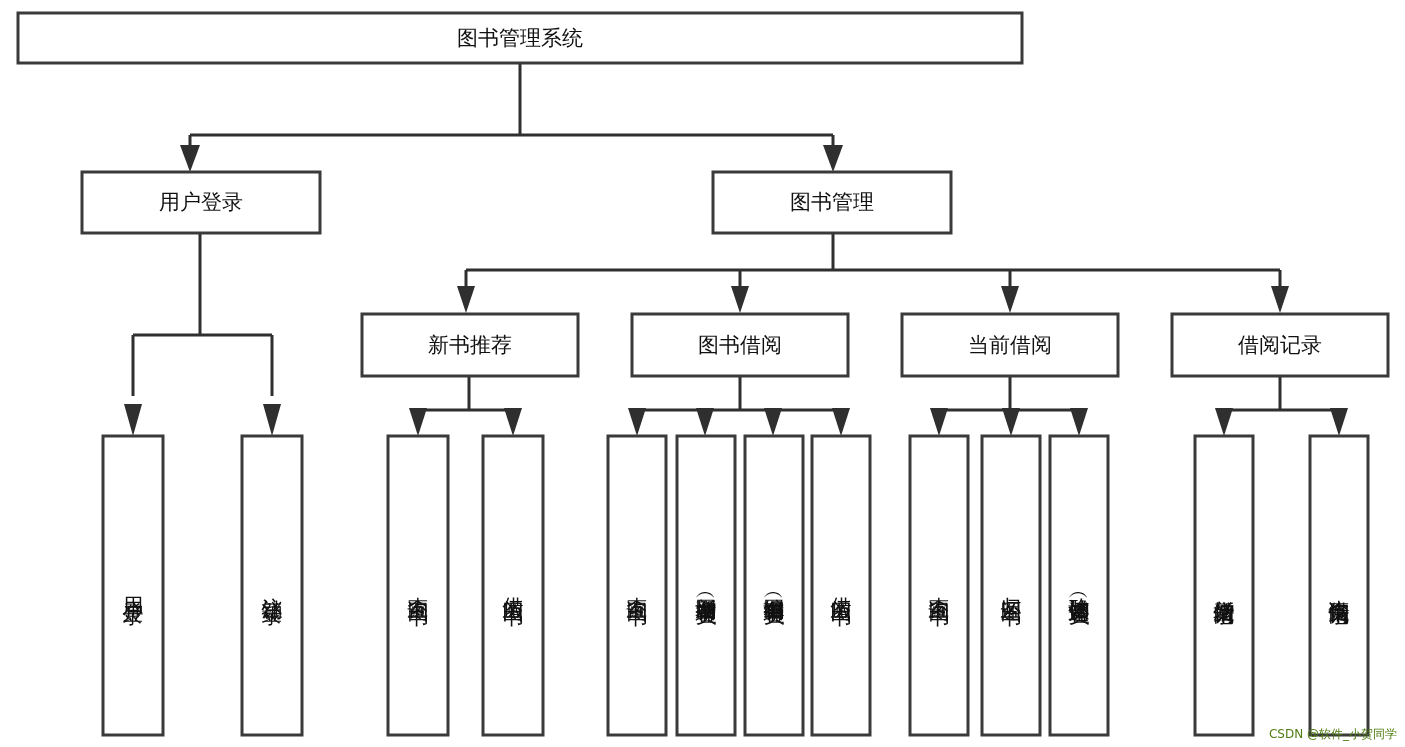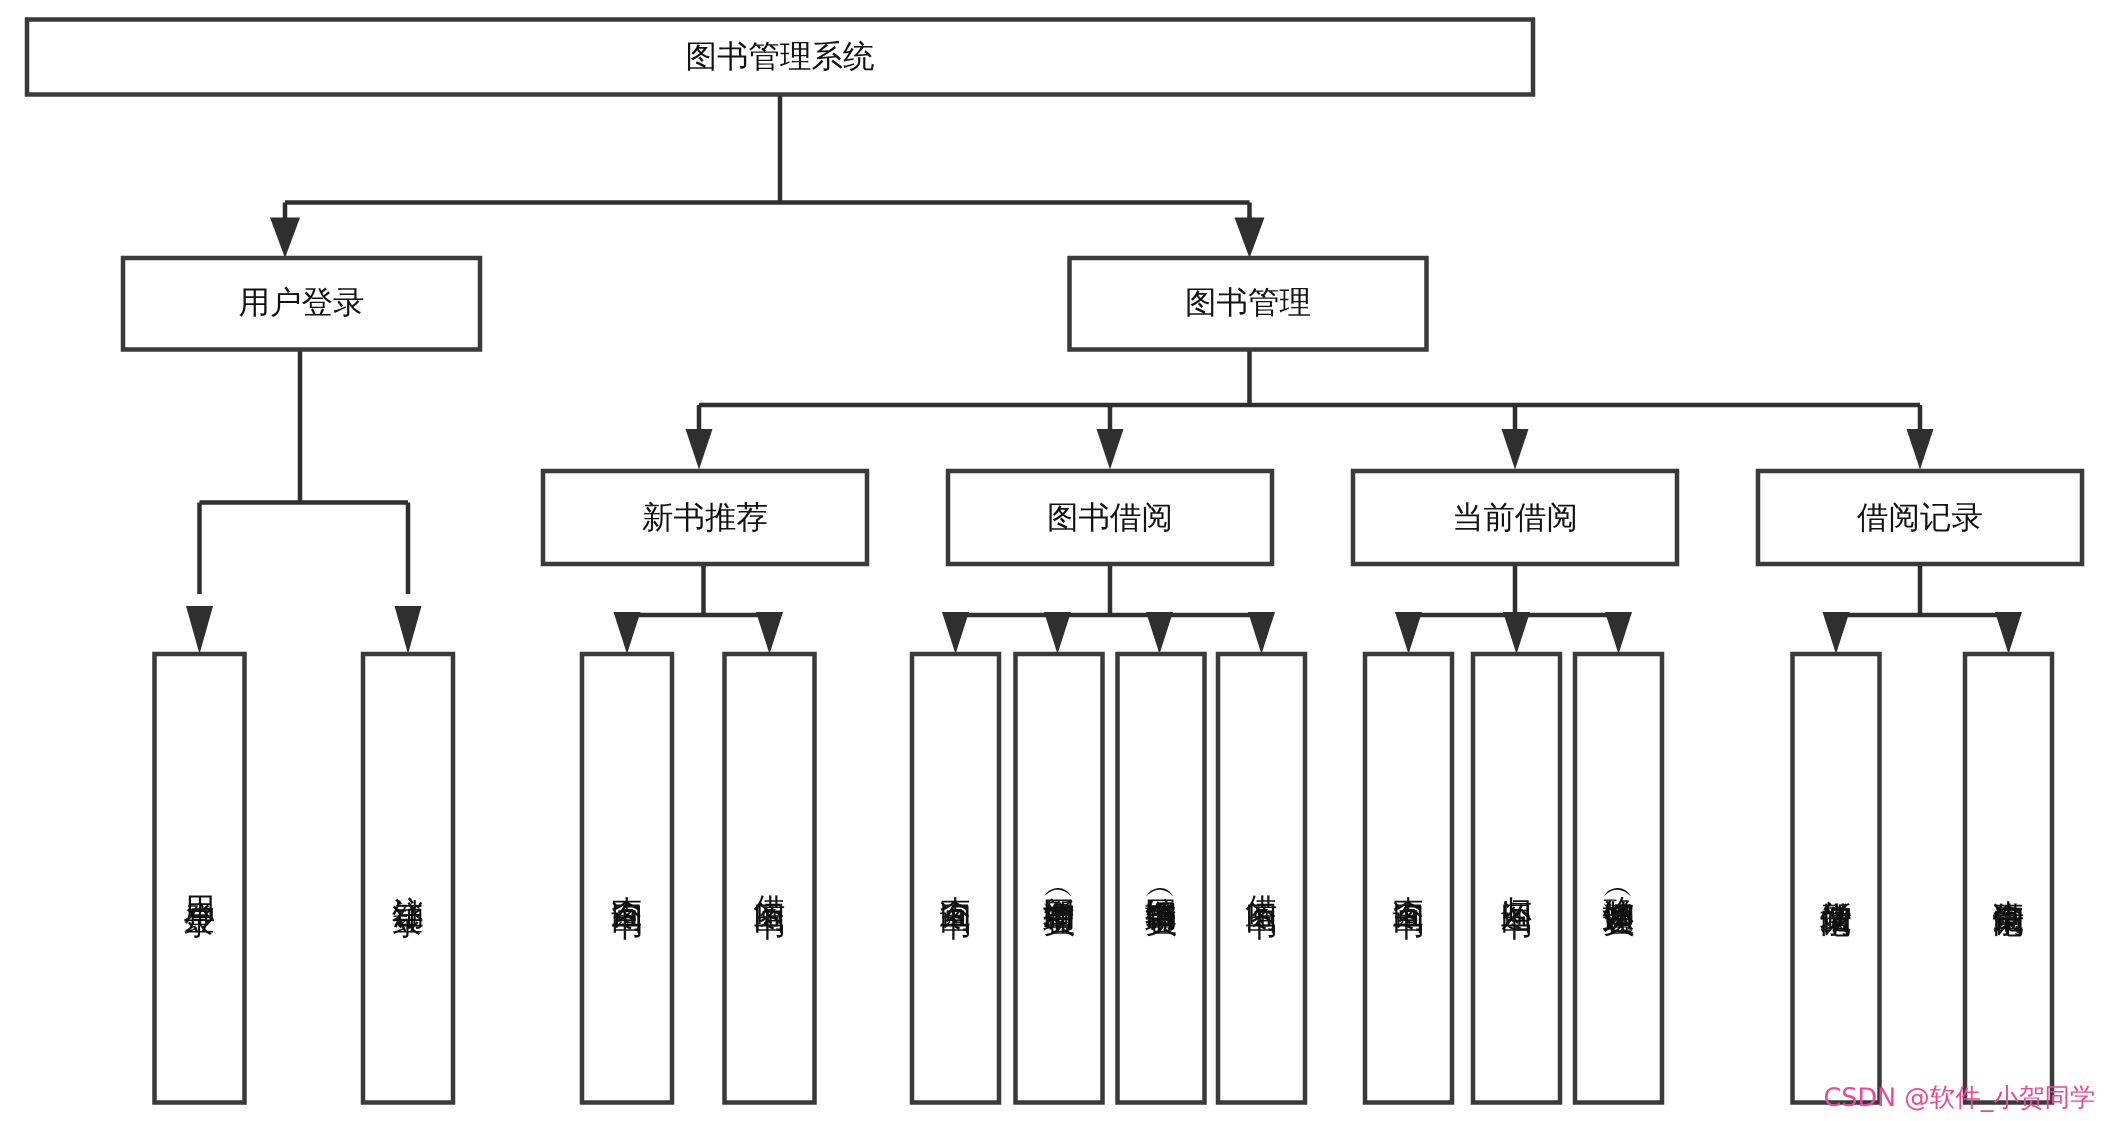--- a/index.html
+++ b/index.html
@@ -53,22 +53,22 @@
     fill: #111111;
     writing-mode: vertical-rl;
     text-orientation: upright;
     letter-spacing: 3px;
   }
   .watermark {
     position: absolute;
     right: 8px;
     bottom: 4px;
     font-family: "DejaVu Sans", "Liberation Sans", sans-serif;
-    font-size: 17px;
-    color: #ec4899;
+    font-size: 12px;
+    color: #4d7c0f;
     white-space: nowrap;
     pointer-events: none;
   }
 </style>
 </head>
 <body>
 
 <div id="diagram-root">
 
   <svg id="flowchart" viewBox="0 0 1405 747" xmlns="http://www.w3.org/2000/svg">

